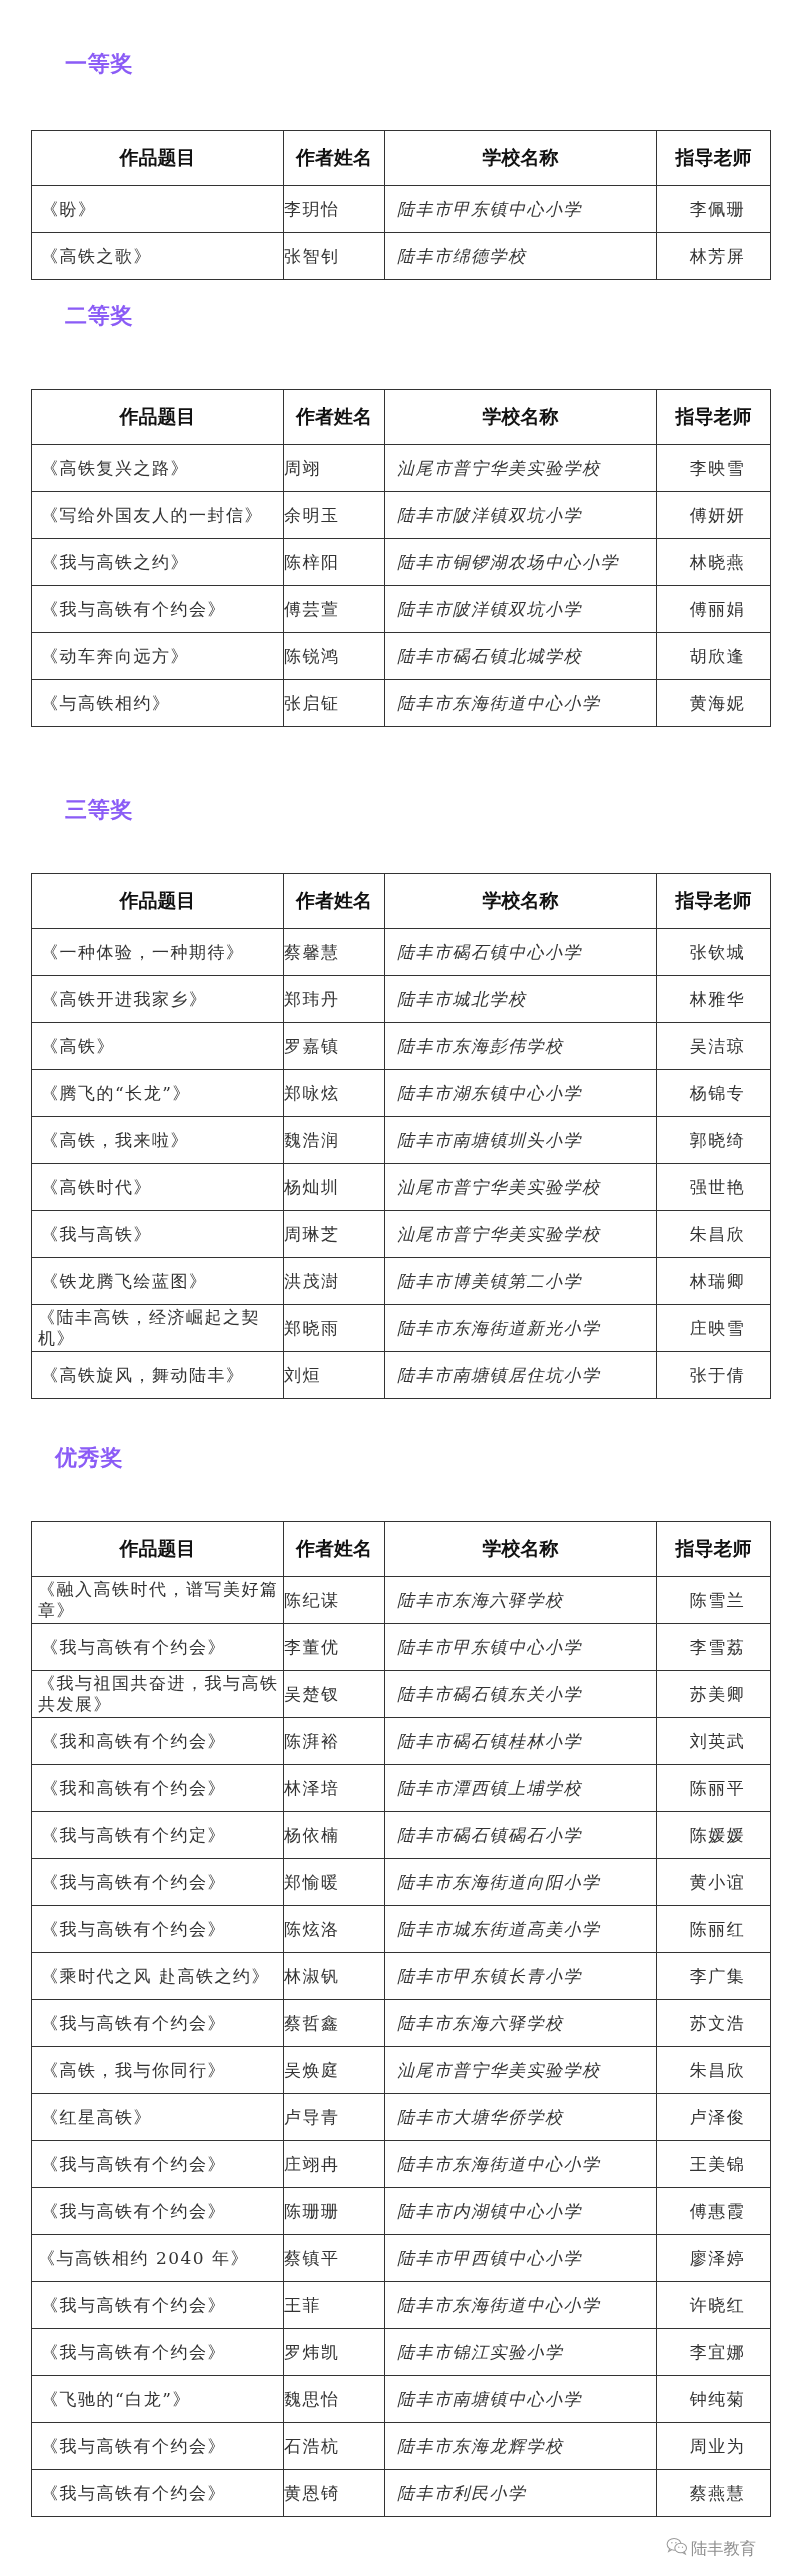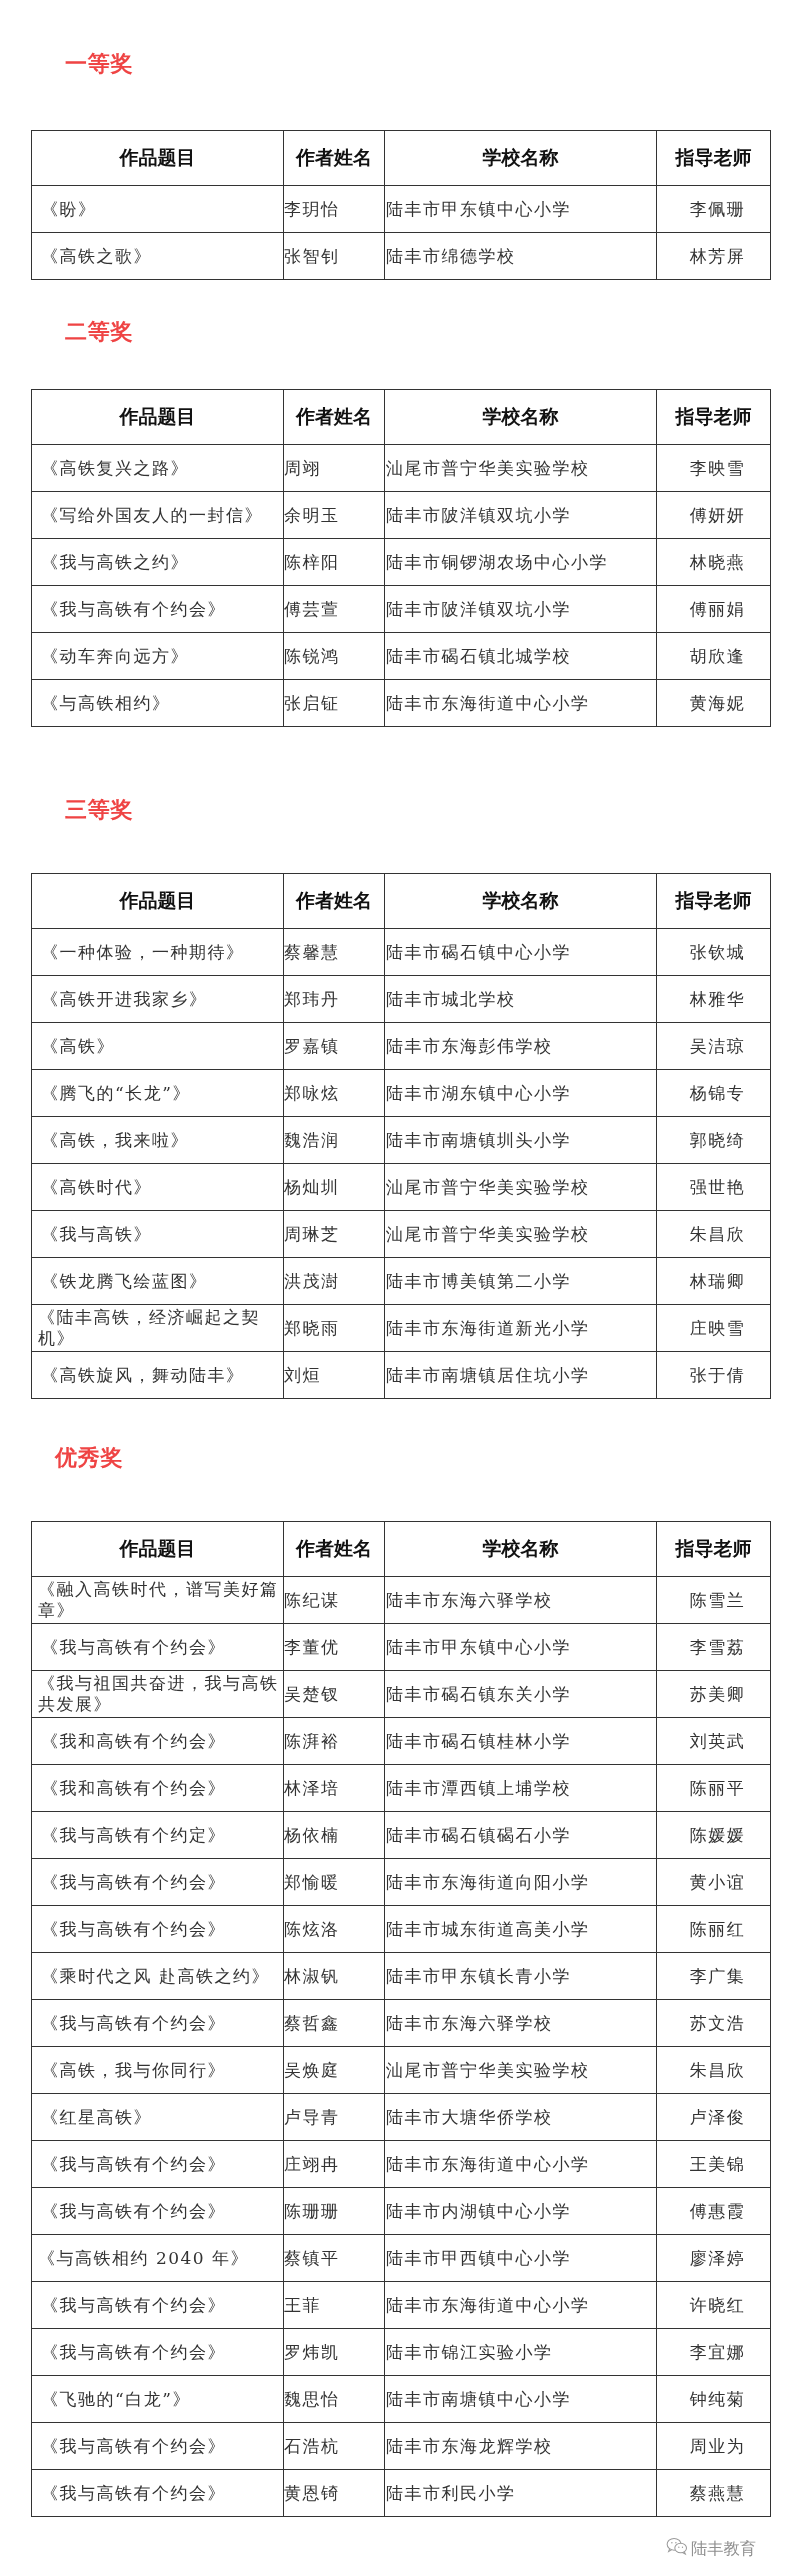--- a/index.html
+++ b/index.html
@@ -9,21 +9,21 @@
     height: 2576px;
     font-family: "DejaVu Sans", "Liberation Sans", sans-serif;
     color: #1a1a1a;
   }
   .section { position: absolute; left: 0; width: 799px; }
   .section-title {
     position: absolute;
     left: 65px;
     font-size: 22px;
     font-weight: bold;
-    color: #ef4444;
+    color: #8b5cf6;
     letter-spacing: 0.7px;
   }
   table.award {
     position: absolute;
     left: 31px;
     width: 739px;
     border-collapse: collapse;
     table-layout: fixed;
     border: 1.5px solid #333;
   }
@@ -48,21 +48,21 @@
   table.award td {
     font-family: "DejaVu Serif", "Liberation Serif", serif;
     font-size: 17px;
     color: #333;
     letter-spacing: 1.5px;
     line-height: 22px;
   }
   td.title { text-align: left; padding-left: 9px; padding-right: 1.5px; }
   td.title.wrap { line-height: 21px; padding-left: 6px; }
   td.author { text-align: left; }
-  td.school { text-align: left; padding-left: 1px; white-space: nowrap; }
+  td.school { text-align: left; padding-left: 12px; white-space: nowrap; font-style: italic; }
   td.teacher { text-align: center; padding-left: 8px; }
 
   .watermark {
     position: absolute;
     left: 666px;
     top: 2537px;
     display: flex;
     align-items: flex-end;
     gap: 3px;
     color: #8f8f8f;
@@ -102,21 +102,21 @@
           <td class="title">《高铁之歌》</td>
           <td class="author">张智钊</td>
           <td class="school">陆丰市绵德学校</td>
           <td class="teacher">林芳屏</td>
         </tr>
       </tbody>
   </table>
 </div>
 
 <div class="section" style="top:0;">
-  <div class="section-title" style="top:317px;text-align:right;">二等奖</div>
+  <div class="section-title" style="top:301px;text-align:right;">二等奖</div>
   <table class="award" style="top:389px;">
     <colgroup>
         <col class="c-title">
         <col class="c-author">
         <col class="c-school">
         <col class="c-teacher">
       </colgroup>
     <thead>
       <tr>
         <th>作品题目</th>

